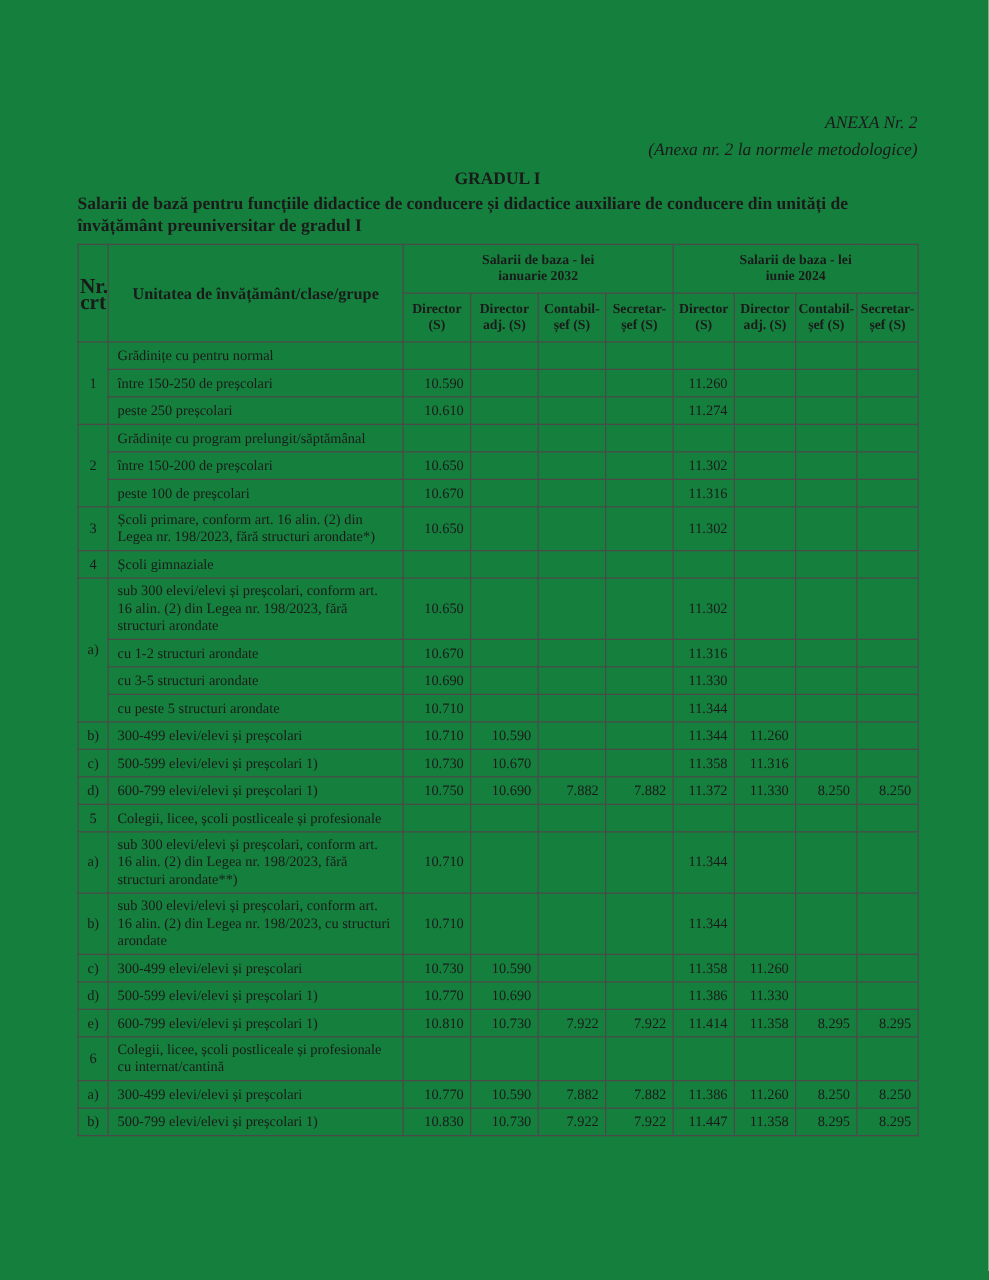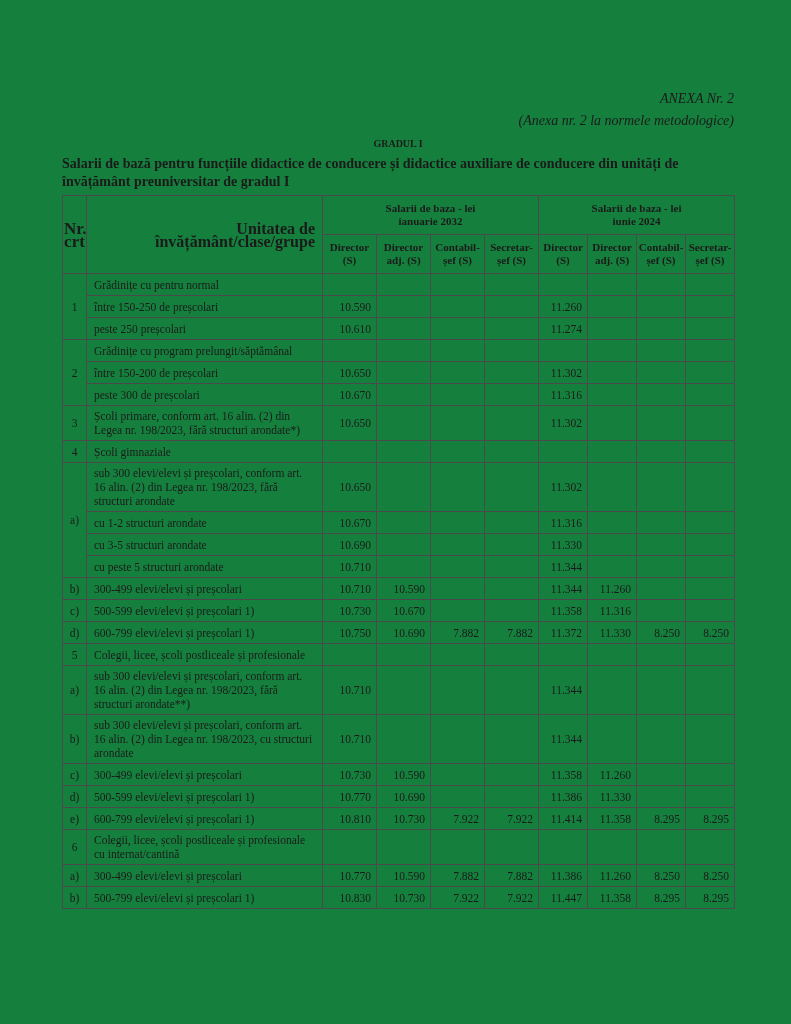--- a/index.html
+++ b/index.html
@@ -7,34 +7,34 @@
     position:relative;
     width:791px; height:1024px;
     box-sizing:border-box;
     background:#15803d;
     color:#1a1a1a;
     font-family:"Liberation Serif", serif;
     padding:88px 57px 40px 62px;
     overflow:hidden;
   }
   .anexa-block { text-align:right; font-style:italic; font-size:14px; line-height:22px; }
-  .grade-heading { text-align:center; font-weight:700; font-size:10px; line-height:20px; margin:2px 0 0 0; }
+  .grade-heading { text-align:center; font-weight:700; font-size:14px; line-height:20px; margin:2px 0 0 0; }
   .doc-title { font-weight:700; font-size:14px; line-height:18px; margin:1px 0 4px 0; }
 
   table.salary { border-collapse:collapse; table-layout:fixed; width:672px; }
   table.salary th, table.salary td { border:1px solid #4a4a4a; }
 
   thead th {
     font-weight:700; font-size:11px; line-height:13px;
     text-align:center; vertical-align:middle; padding:2px 1px;
   }
   thead tr.group-row th { height:34px; }
   thead tr.sub-row th { height:34px; }
   th.nr-head { font-size:17px; padding:2px 1px; }
-  th.unit-head { text-align:right; padding:2px 7px; font-size:16px; }
+  th.unit-head { text-align:center; padding:2px 7px; font-size:13px; }
 
   tbody td { font-size:11.5px; line-height:14px; vertical-align:middle; }
   tbody td.nr { text-align:center; padding:3px 1px; }
   tbody td.unit { text-align:left; padding:3px 7px; }
   tbody td.val { text-align:right; padding:3px 5px; height:15px; }
 </style>
 </head>
 <body>
 
 <div class="page">
@@ -137,21 +137,21 @@
           <td class="val">10.650</td>
           <td class="val"></td>
           <td class="val"></td>
           <td class="val"></td>
           <td class="val">11.302</td>
           <td class="val"></td>
           <td class="val"></td>
           <td class="val"></td>
         </tr>
         <tr>
-          <td class="unit">peste 300 de preșcolari</td>
+          <td class="unit">peste 100 de preșcolari</td>
           <td class="val">10.670</td>
           <td class="val"></td>
           <td class="val"></td>
           <td class="val"></td>
           <td class="val">11.316</td>
           <td class="val"></td>
           <td class="val"></td>
           <td class="val"></td>
         </tr>
         <tr>

